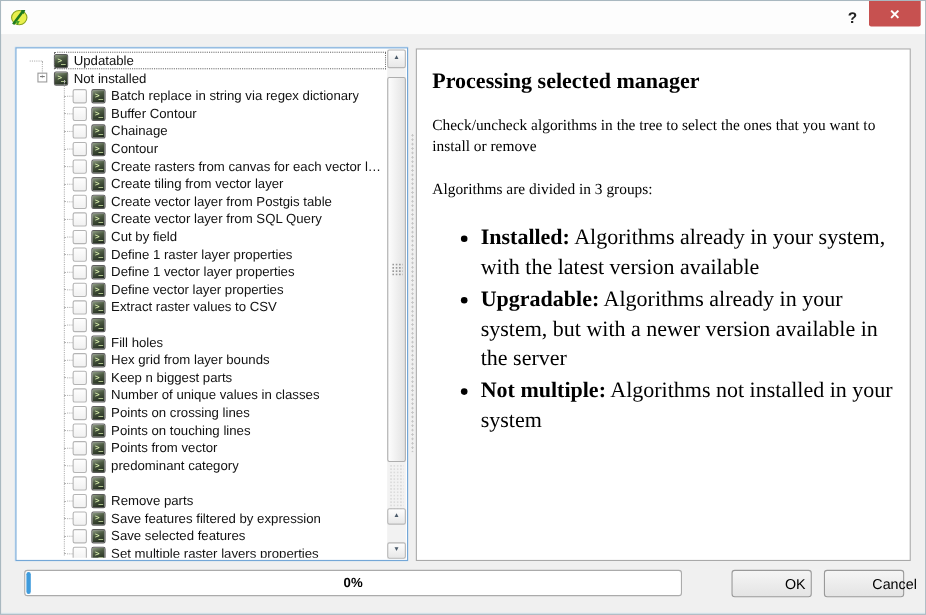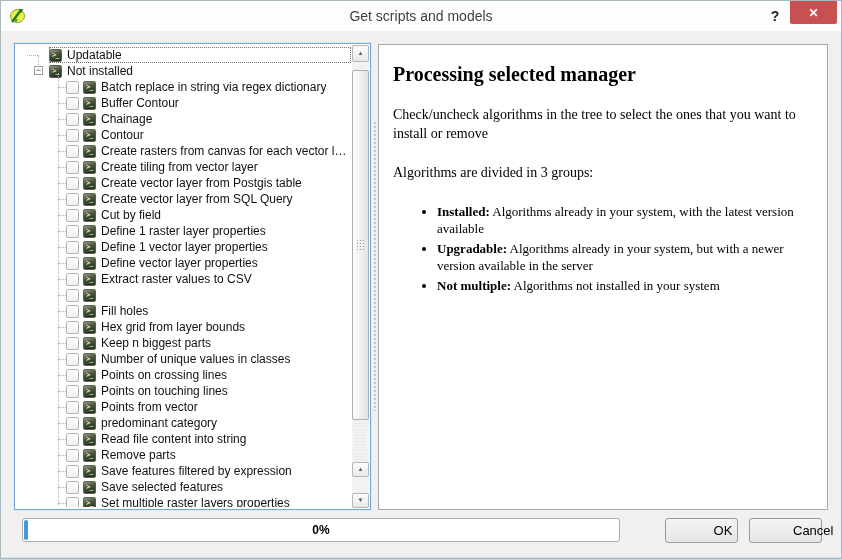--- a/index.html
+++ b/index.html
@@ -56,21 +56,21 @@
   
   .splitter { position:absolute; left:371.5px; top:120px; width:4px; height:290px; cursor:col-resize;
               background:radial-gradient(circle,#c6c6c6 32%,transparent 38%); background-size:4px 4px; }
   
   .doc-panel { position:absolute; left:377px; top:43px; width:450px; height:466px;
                background:#fff; border:1px solid #a9a9a9; overflow:hidden;
                font-family:"Liberation Serif", serif; color:#000; }
   .doc-inner { padding:12px 14px; }
   .doc-title { font-size:20px; font-weight:bold; margin:6px 0 20px 0; }
   .doc-p { font-size:14px; line-height:1.35; margin-bottom:20px; }
-  .doc-list { margin:0 0 0 44px; font-size:13px; line-height:1.35; }
+  .doc-list { margin:0 0 0 44px; font-size:20px; line-height:1.35; }
   .doc-list li { margin-bottom:2px; }
   
   .progress { position:absolute; left:21px; top:517px; width:598px; height:24px; background:#fff;
               border:1px solid #ababab; border-radius:3px; }
   .progress-chunk { position:absolute; left:1px; top:1px; bottom:1px; width:4px; background:#3f9bdc; border-radius:2px; }
   .progress-text { position:absolute; left:0; top:0; width:100%; height:100%; text-align:center;
                    line-height:22px; font-size:12px; font-weight:bold; color:#000; }
   .btn { position:absolute; top:517px; width:73px; height:25px; font-size:13px; color:#000;
          background:linear-gradient(#f5f5f5,#e4e4e4); border:1px solid #999; border-radius:3px; cursor:pointer;
          font-family:"Liberation Sans", sans-serif;padding-left:43px; }
@@ -82,21 +82,20 @@
 
 <div class="window">
 
   <div class="titlebar">
     <svg class="app-icon" viewBox="0 0 17 17">
       <ellipse cx="8.5" cy="9" rx="7" ry="6.5" fill="#e9f04d" stroke="#8aa41f" stroke-width="1"></ellipse>
       <path d="M3 15 L12 3" stroke="#1f7a1f" stroke-width="2.4" fill="none"></path>
       <path d="M10 2 L14 2 L12.5 6 Z" fill="#1f7a1f"></path>
       <path d="M5 12 L9 12 L7 16 Z" fill="#4aa32a"></path>
     </svg>
-    <div class="title">Get scripts and models</div>
     <button class="help-btn">?</button>
     <button class="close-btn"><span>✕</span></button>
   </div>
 
   <div class="tree-panel">
     <div class="tree-rows">
         <div class="tree-row">
           <span class="indent0"></span>
           <span class="main focused">
             <span class="console-icon">&gt;_</span>
@@ -284,21 +283,20 @@
             <span class="checkbox"></span>
             <span class="console-icon">&gt;_</span>
             <span class="label">predominant category</span>
           </span>
         </div>
         <div class="tree-row">
           <span class="indent1"></span>
           <span class="main">
             <span class="checkbox"></span>
             <span class="console-icon">&gt;_</span>
-            <span class="label">Read file content into string</span>
           </span>
         </div>
         <div class="tree-row">
           <span class="indent1"></span>
           <span class="main">
             <span class="checkbox"></span>
             <span class="console-icon">&gt;_</span>
             <span class="label">Remove parts</span>
           </span>
         </div>

